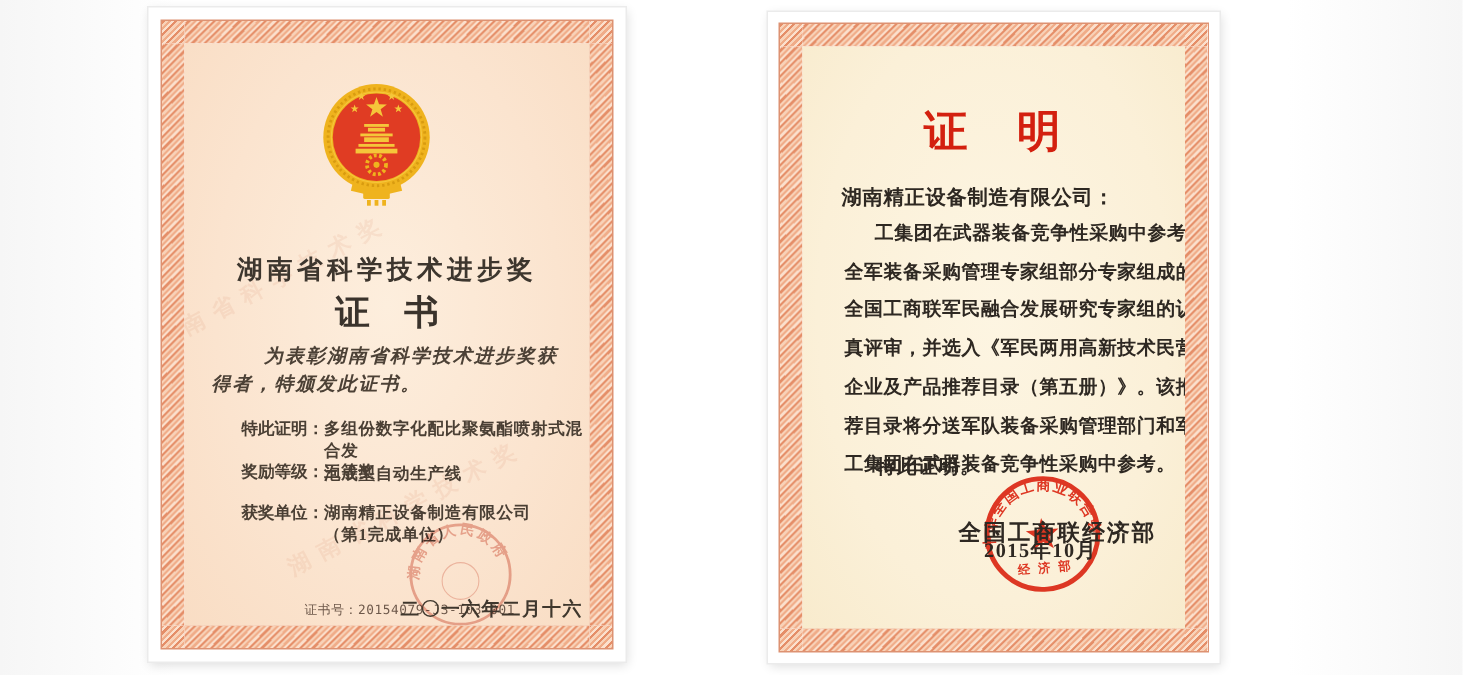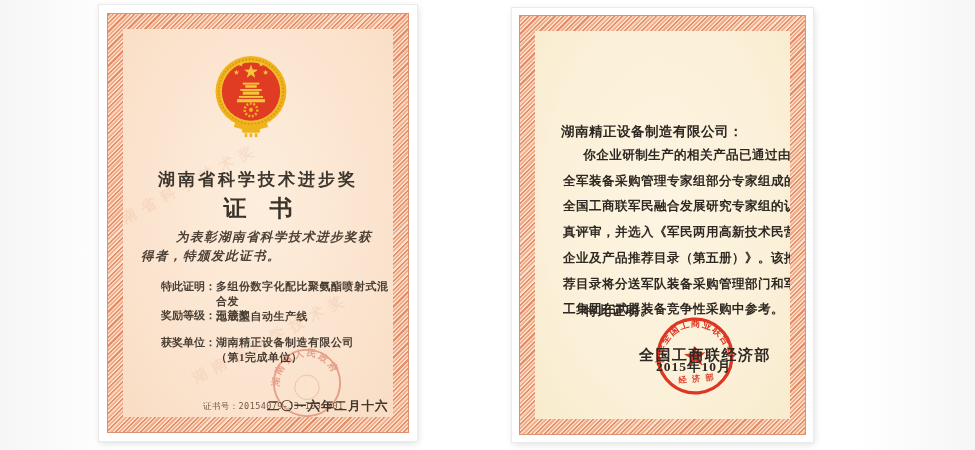--- a/index.html
+++ b/index.html
@@ -138,25 +138,26 @@
 
         <div class="abs l-certno" style="left:38px;top:372px;margin-left:42px;">证书号：20154079-J3-103-001</div>
       </div>
     </div>
   </section>
 
   <section class="cert cert-right">
     <div class="frame">
       <div class="field field-right">
 
+        <h1 class="abs r-title" style="top:37px;">证　明</h1>
 
         <div class="abs r-addressee" style="left:26px;top:92px;">湖南精正设备制造有限公司：</div>
 
         <div class="abs r-body" style="left:28px;top:112px;width:206px;">
-          <div class="bl first">你企业研制生产的相关产品已通过由</div>
+          <div class="bl first">工集团在武器装备竞争性采购中参考</div>
           <div class="bl">全军装备采购管理专家组部分专家组成的</div>
           <div class="bl">全国工商联军民融合发展研究专家组的认</div>
           <div class="bl">真评审，并选入《军民两用高新技术民营</div>
           <div class="bl">企业及产品推荐目录（第五册）》。该推</div>
           <div class="bl">荐目录将分送军队装备采购管理部门和军</div>
           <div class="bl">工集团在武器装备竞争性采购中参考。</div>
         </div>
 
         <div class="abs r-closing" style="left:49px;top:271px;">特此证明。</div>
 

